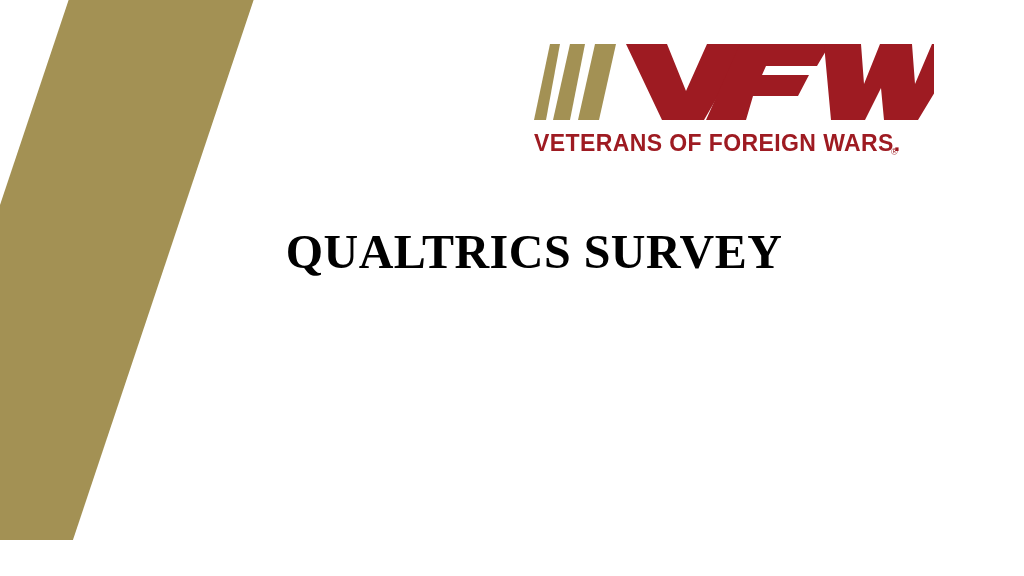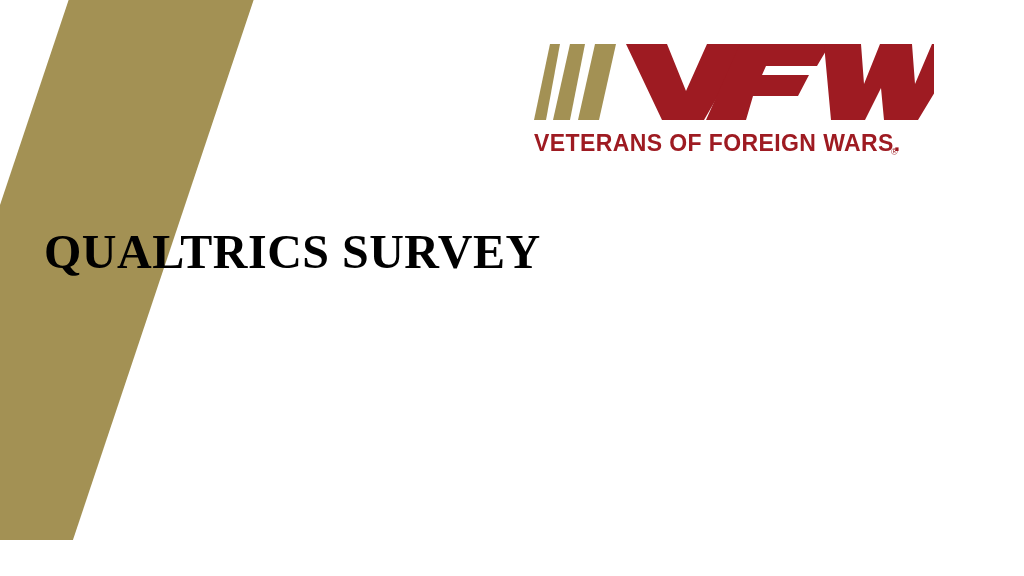--- a/index.html
+++ b/index.html
@@ -63,21 +63,21 @@
     height: 30px;
     margin-top: 9px;
   }
 
   
   #title {
     position: absolute;
     left: 0;
     top: 224px;
     width: 1024px;
-    text-align: left;
+    text-align: center;
     font-family: "Liberation Serif", "DejaVu Serif", serif;
     font-weight: bold;
     font-size: 48px;
     letter-spacing: 0.5px;
     color: #000000;
     white-space: nowrap;
     padding-left: 44px;
     box-sizing: border-box;
   }
 </style>

